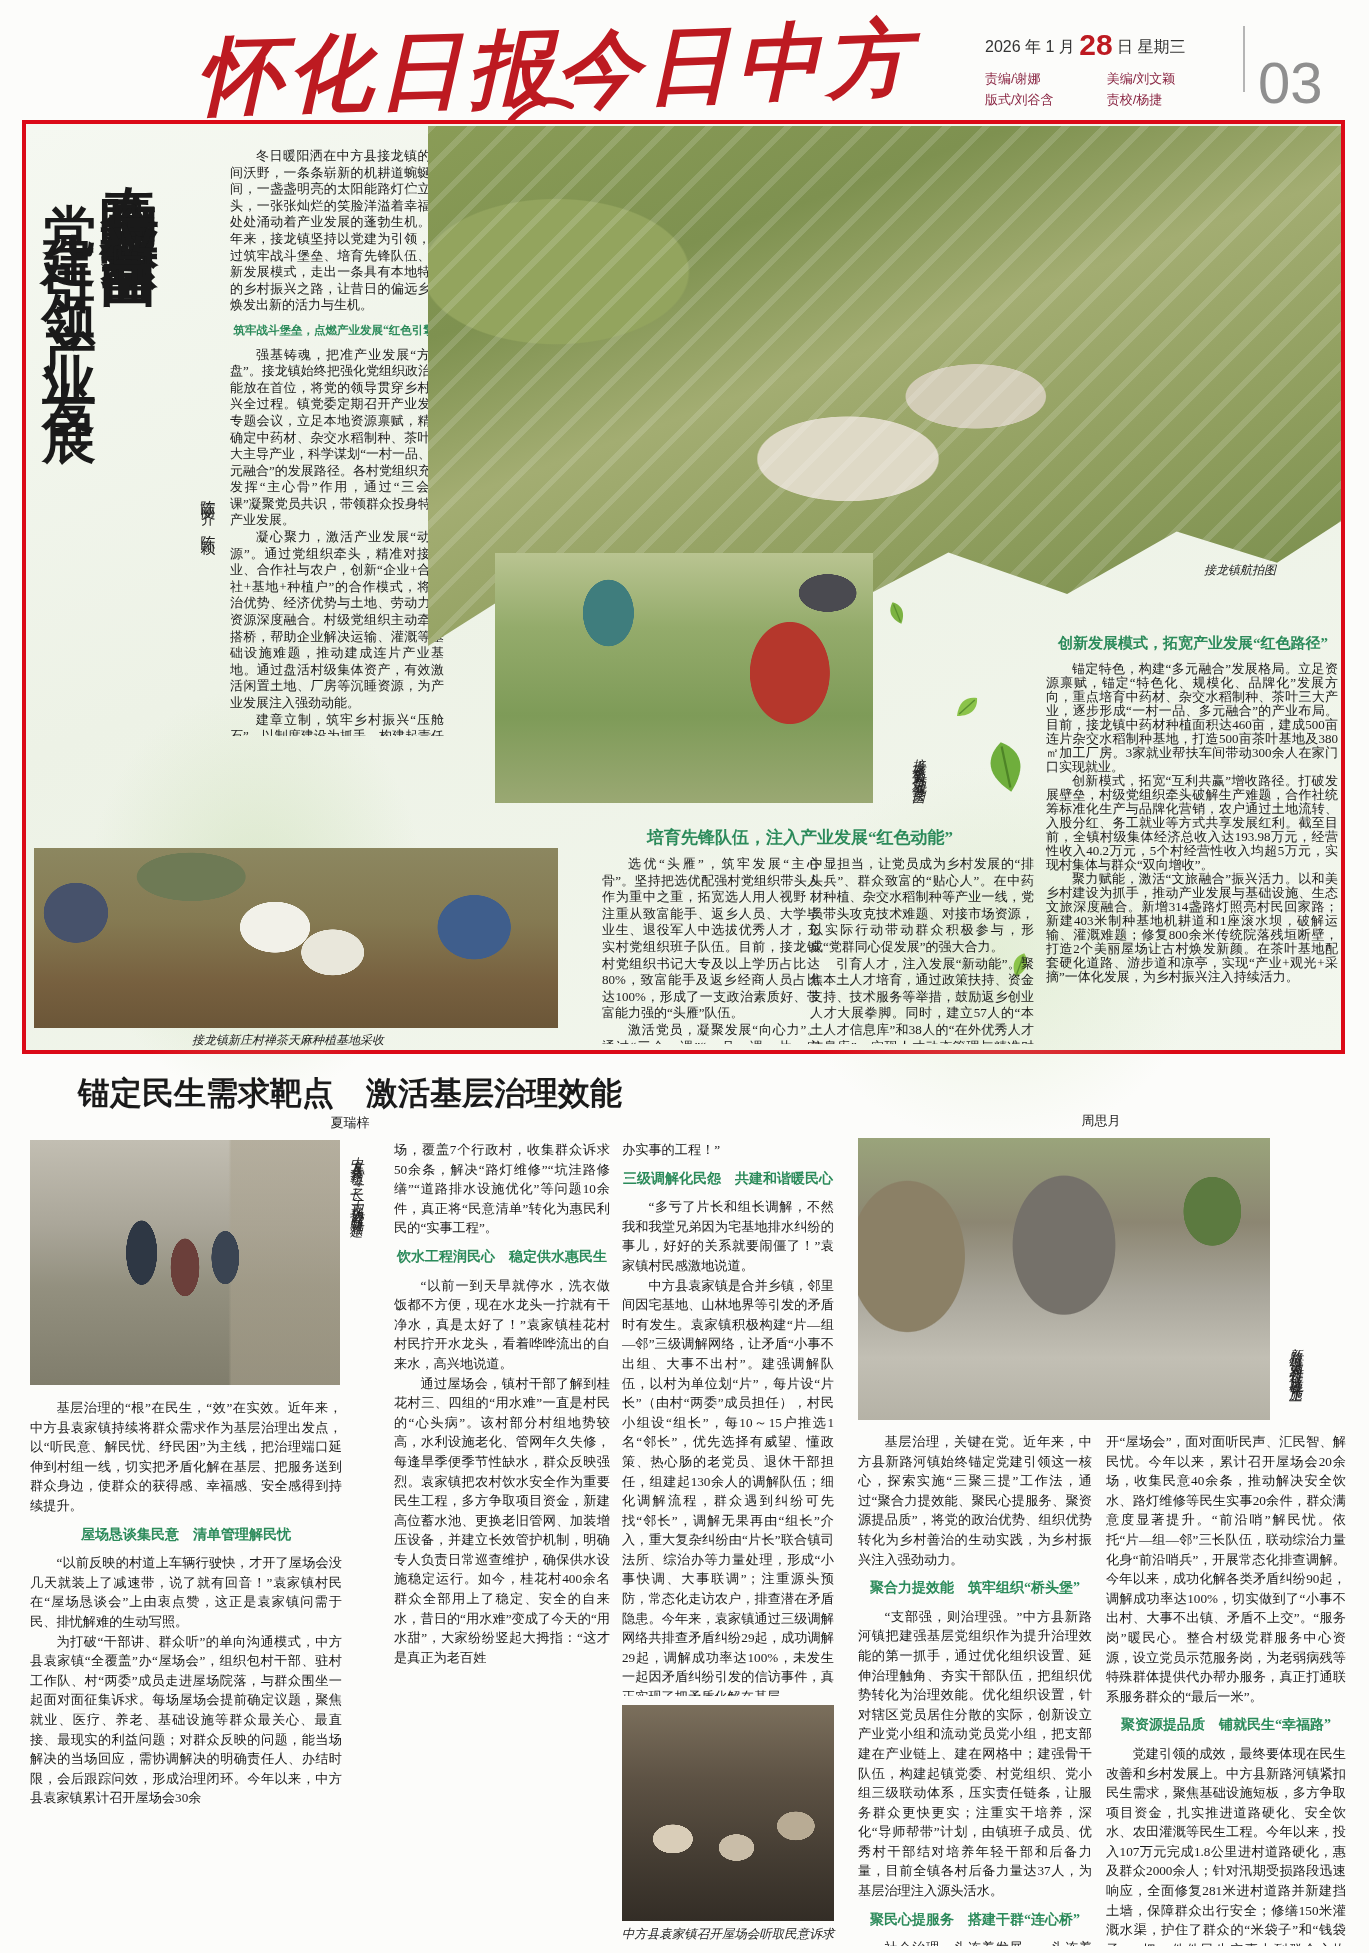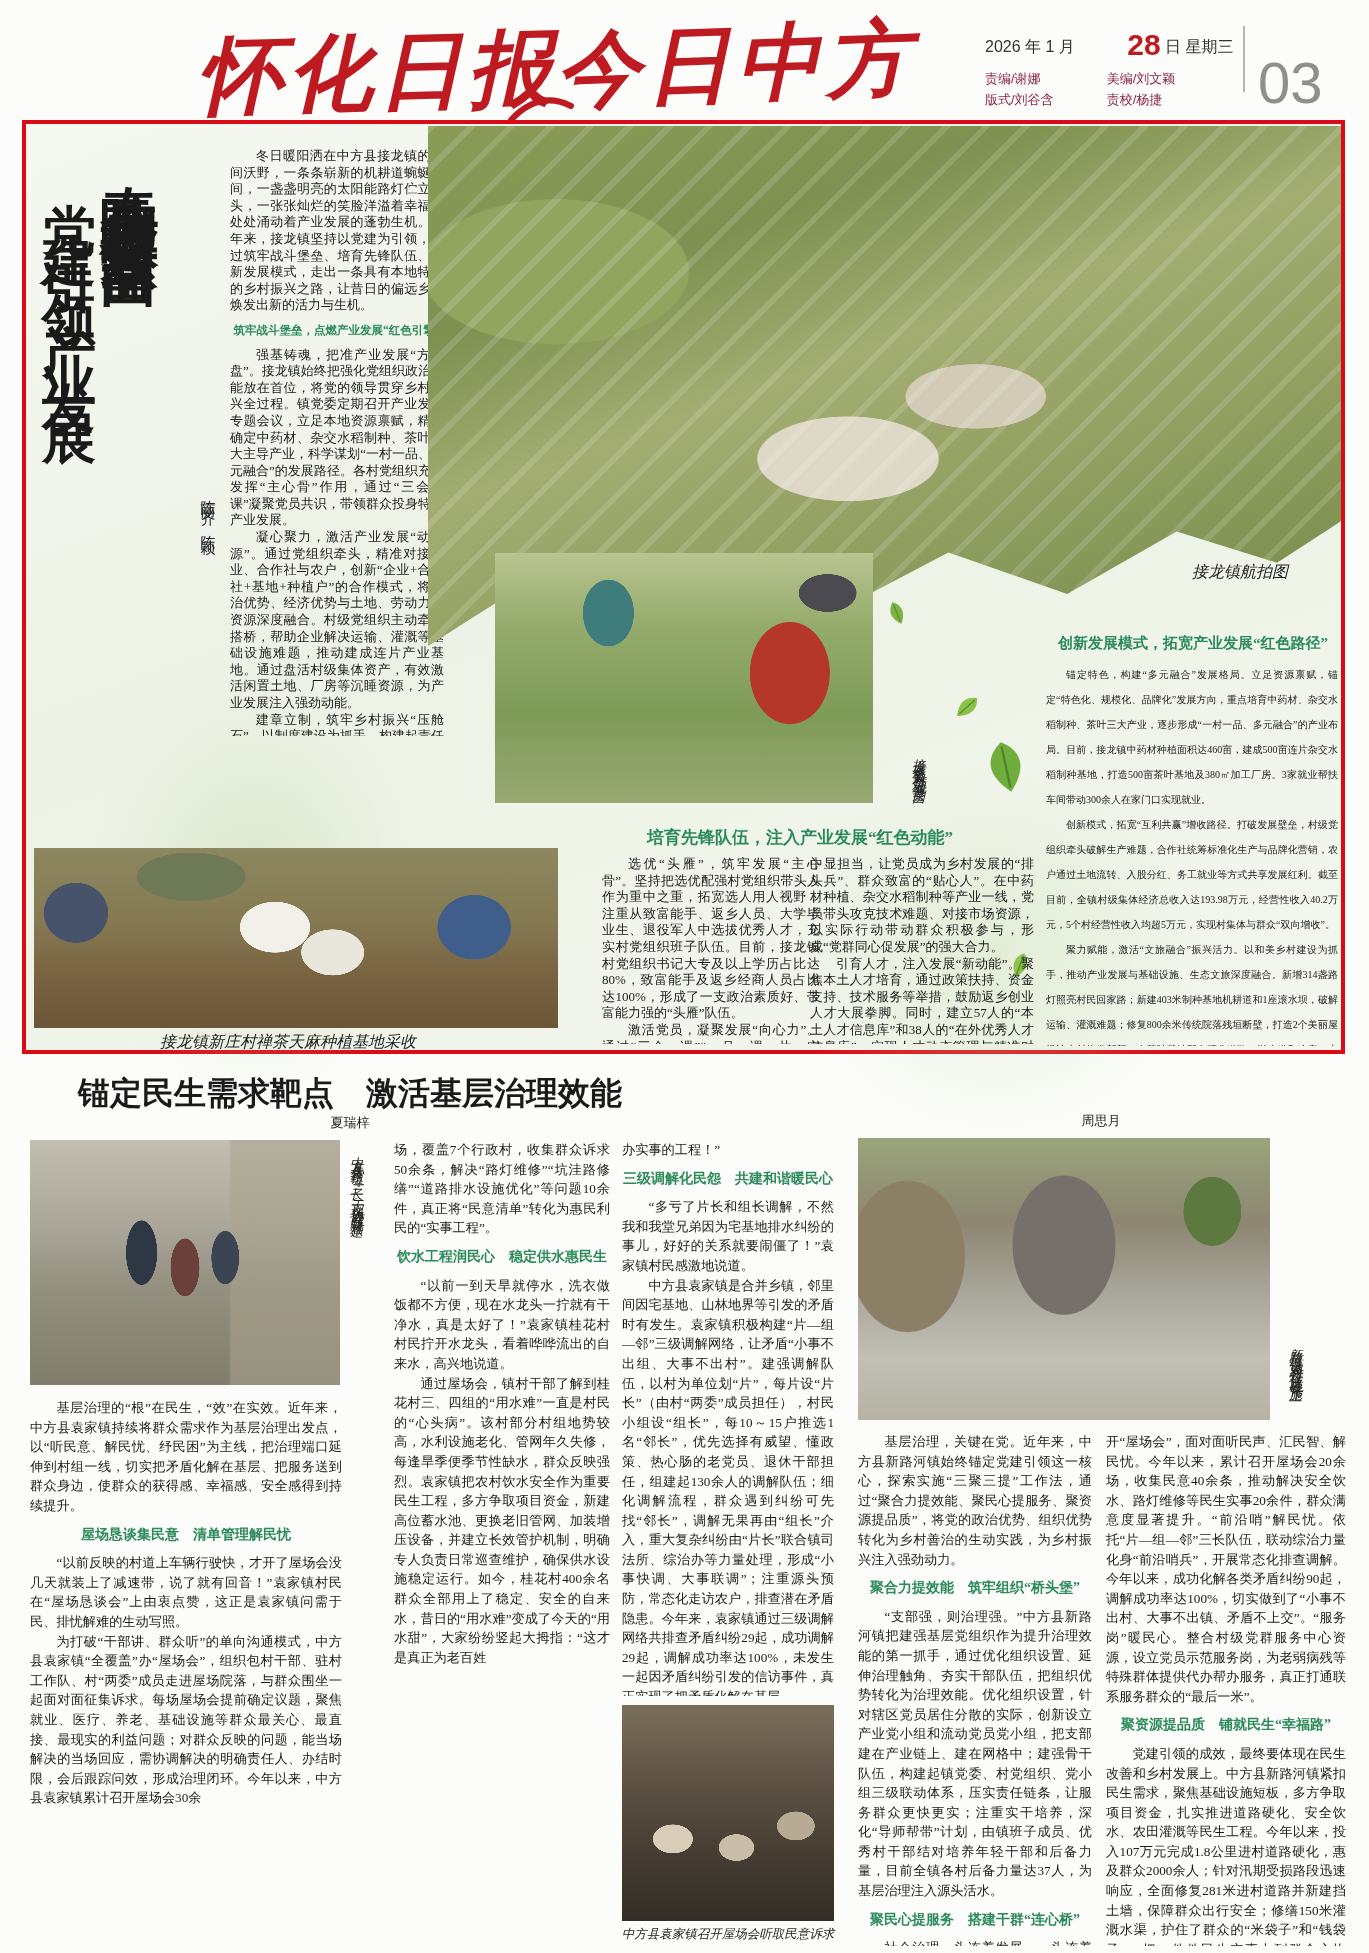--- a/index.html
+++ b/index.html
@@ -6,21 +6,21 @@
   .page{position:relative;width:1369px;height:1953px;background:#fcfcfa;margin:0 auto;
         font-family:"Liberation Serif", serif;color:#1a1a1a;overflow:hidden;}
   .abs{position:absolute;}
   
   .masthead{color:#bd1a21;font-weight:bold;font-style:italic;letter-spacing:6px;
             font-family:"Liberation Serif", serif;white-space:nowrap;}
   .m1{left:198px;top:16px;font-size:84px;transform:rotate(-1.5deg);}
   .m2{left:556px;top:8px;font-size:84px;transform:rotate(-2deg);}
   .dateblock{left:985px;top:28px;width:250px;font-family:"Liberation Sans", sans-serif;}
   .dateline{font-size:16px;color:#333;white-space:nowrap;}
-  .dateline .big{font-size:30px;font-weight:bold;color:#bd1a21;vertical-align:-3px;margin-left:48px;}
+  .dateline .big{font-size:30px;font-weight:bold;color:#bd1a21;vertical-align:-3px;}
   .credits{margin-top:6px;font-size:13px;color:#8a2643;line-height:21px;}
   .credits span{display:inline-block;width:118px;}
   .pgdiv{left:1243px;top:26px;width:2px;height:66px;background:#b5b5b5;}
   .pgnum{left:1258px;top:12px;font-size:58px;color:#8f8f8f;font-family:"Liberation Sans", sans-serif;margin-top:37px;}
   
   .redbox{left:22px;top:120px;width:1323px;height:934px;border:4px solid #db0a17;box-sizing:border-box;
           background:linear-gradient(160deg,#f5f8f1 0%,#edf2e6 45%,#f3f7ee 100%);}
   .wash{position:absolute;border-radius:50%;pointer-events:none;}
   .w1{left:60px;top:560px;width:340px;height:420px;background:radial-gradient(ellipse,rgba(196,218,170,.45),transparent 70%);}
   .w2{left:760px;top:640px;width:420px;height:380px;background:radial-gradient(ellipse,rgba(206,226,182,.40),transparent 70%);}
@@ -32,21 +32,21 @@
   .leadcol p{margin:0;text-indent:2em;}
   .leadcol p.cont{text-indent:0;}
   .ghead{color:#2b8a5a;font-weight:bold;text-align:center;}
   .ghead-sm{font-size:11.5px;margin:8px 0;letter-spacing:0;}
   .ghead-md{font-size:15px;margin:0 0 6px 0;}
   .s2head{left:556px;top:826px;width:488px;font-size:17px;}
   .s3head{left:1046px;top:634px;width:294px;font-size:15px;}
   .col1{left:230px;top:148px;width:214px;height:588px;}
   .s2colA{left:578px;top:856px;width:218px;height:188px;margin-left:24px;}
   .s2colB{left:810px;top:856px;width:224px;height:188px;}
-  .s3col{left:1046px;top:662px;width:292px;height:384px;font-size:10px;line-height:25px;}
+  .s3col{left:1046px;top:662px;width:292px;height:384px;font-size:13px;line-height:14px;}
   
   .photo{position:absolute;}
   .ph-aerial{left:428px;top:126px;width:913px;height:520px;
     background:
       repeating-linear-gradient(135deg,rgba(255,255,255,.14) 0 6px,transparent 6px 28px),
       radial-gradient(ellipse 150px 70px at 46% 64%,#ded9c6 0 60%,transparent 61%),
       radial-gradient(ellipse 120px 55px at 60% 52%,#d2ccb6 0 58%,transparent 59%),
       radial-gradient(ellipse 220px 120px at 14% 28%,#93a45e 0 60%,transparent 61%),
       linear-gradient(160deg,#8a9c57 0%,#7e9150 25%,#a3ad72 45%,#8f9e5e 70%,#748a49 100%);
     clip-path:polygon(0 0,100% 0,100% 76%,93% 84%,82% 78%,70% 90%,57% 82%,44% 94%,31% 86%,19% 97%,9% 90%,0 100%);}
@@ -77,21 +77,21 @@
       radial-gradient(ellipse 32px 24px at 54% 66%,#c9bda8 0 55%,transparent 56%),
       radial-gradient(ellipse 34px 26px at 82% 56%,#b8ab94 0 55%,transparent 56%),
       linear-gradient(180deg,#7b6f5c 0%,#5d5244 35%,#453d33 70%,#332d26 100%);}
   .ph-truck{left:858px;top:1138px;width:412px;height:282px;
     background:
       radial-gradient(ellipse 95px 125px at 12% 42%,#8b8066 0 60%,transparent 61%),
       radial-gradient(ellipse 85px 115px at 50% 38%,#75716a 0 60%,transparent 61%),
       radial-gradient(ellipse 52px 62px at 86% 26%,#5c7a40 0 55%,transparent 56%),
       linear-gradient(180deg,#9aa47b 0%,#8c8672 30%,#a9a69b 55%,#c2bfb4 78%,#b5b2a6 100%);}
   
-  .cap{font-size:16px;font-style:italic;color:#222;text-align:center;}
+  .cap{font-size:12px;font-style:italic;color:#222;text-align:center;}
   .vcap{writing-mode:vertical-rl;font-size:13px;font-style:italic;color:#222;letter-spacing:3px;line-height:21px;}
   .cap-aerial{left:1140px;top:562px;width:200px;}
   .cap-tea{left:908px;top:748px;height:140px;}
   .cap-harvest{left:26px;top:1032px;width:524px;}
   .cap-street{left:346px;top:1146px;height:240px;}
   .cap-meeting{left:600px;top:1926px;width:256px;font-size:12.5px;}
   .cap-truck{left:1286px;top:1338px;height:160px;line-height:18px;}
   
   .btitle{font-weight:900;text-align:center;font-family:"Liberation Serif", serif;white-space:nowrap;}
   .lt{left:30px;top:1072px;width:640px;font-size:32px;}

